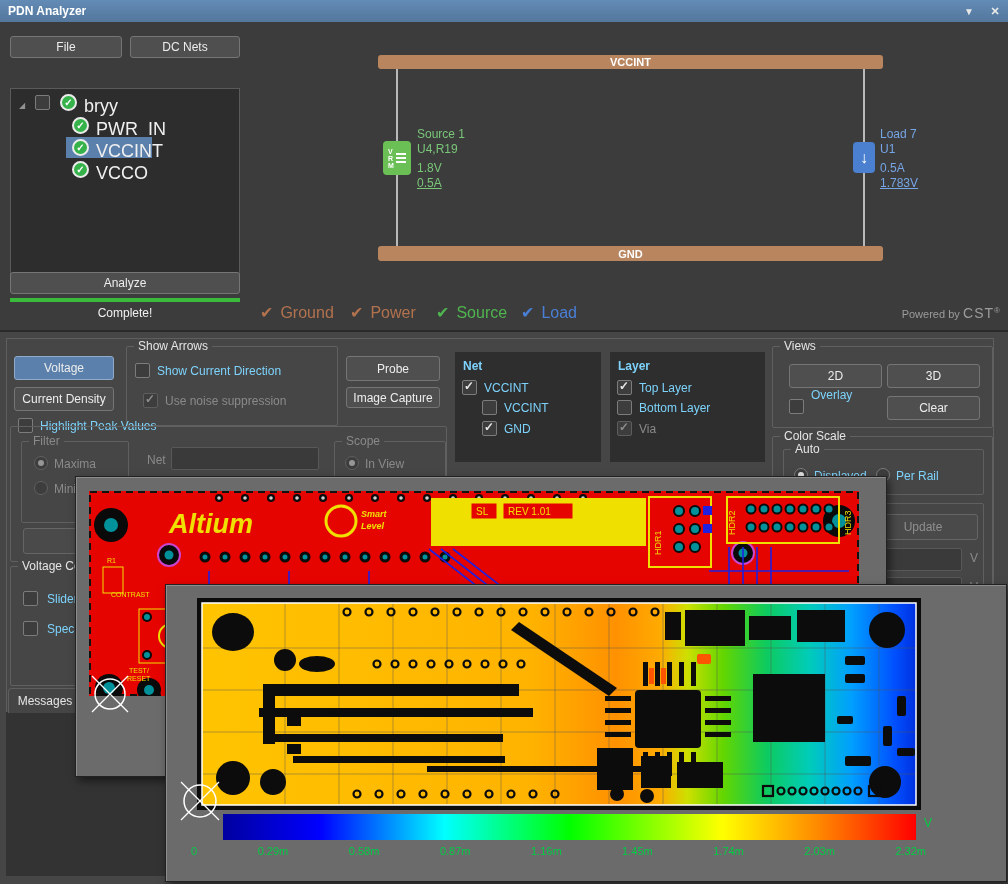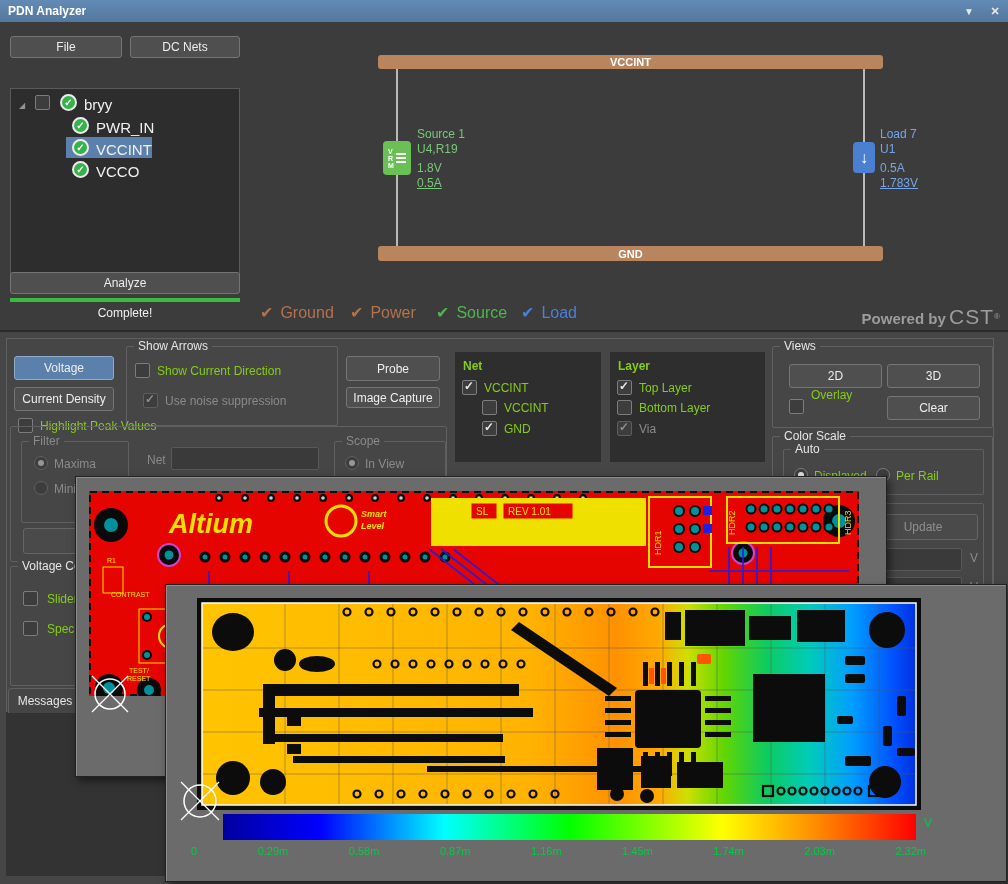--- a/index.html
+++ b/index.html
@@ -14,30 +14,30 @@
   .btn.primary{background:#5b80ab;border-color:#8fabc9;}
   .btn.dim{color:#8f8f8f;border-color:#656565;background:#4a4a4a;}
   .cb{position:absolute;width:15px;height:15px;background:#3d3d3d;border:1px solid #7c7c7c;border-radius:2px;box-sizing:border-box;}
   .cb.checked::after{content:"✓";position:absolute;left:1px;top:-2px;font-size:12px;font-weight:bold;color:#e8e8e8;}
   .cb.dis{border-color:#5d5d5d;}
   .cb.dis::after{color:#8d8d8d;}
   .rad{position:absolute;width:14px;height:14px;border-radius:50%;background:#3d3d3d;border:1px solid #7c7c7c;box-sizing:border-box;}
   .rad.sel::after{content:"";position:absolute;left:3px;top:3px;width:6px;height:6px;border-radius:50%;background:#e0e0e0;}
   .rad.dis{border-color:#606060;}
   .rad.dis.sel::after{background:#969696;}
-  .lbl{position:absolute;font-size:12px;color:#84cc16;white-space:nowrap;}
+  .lbl{position:absolute;font-size:12px;color:#7dd3fc;white-space:nowrap;}
   .dim-t{color:#8a8a8a;}
   .gb{position:absolute;border:1px solid #606060;border-radius:2px;box-sizing:border-box;}
   .gb>.gt{position:absolute;top:-8px;left:7px;background:#464646;padding:0 4px;font-size:12px;white-space:nowrap;}
   .dpanel{position:absolute;background:#2e2e2e;}
   .field{position:absolute;background:#3a3a3a;border:1px solid #585858;border-radius:2px;box-sizing:border-box;}
   
   .tree{left:10px;top:66px;width:230px;height:198px;background:#2d2d2d;border:1px solid #5a5a5a;box-sizing:border-box;}
   .chkcirc{position:absolute;width:17px;height:17px;border-radius:50%;background:#35b34a;border:2px solid #ececec;box-sizing:border-box;color:#fff;font-size:10px;font-weight:bold;display:flex;align-items:center;justify-content:center;}
-  .trow-lbl{position:absolute;font-size:15px;color:#f0f0f0;white-space:nowrap;}
+  .trow-lbl{position:absolute;font-size:18px;color:#f0f0f0;white-space:nowrap;}
   
   .rail{position:absolute;background:#b8855f;border-radius:3px;color:#fff;font-weight:bold;font-size:11px;display:flex;align-items:center;justify-content:center;}
   .vline{position:absolute;width:2px;background:#b9b9b9;}
   .srctxt{color:#79c679;font-size:12px;line-height:15px;}
   .loadtxt{color:#76a5e6;font-size:12px;line-height:15px;}
   .ulink{text-decoration:underline;}
   .legend-item{position:absolute;font-size:16px;display:flex;align-items:center;gap:7px;}
   
   .fwin{position:absolute;background:#6b6b6b;border:1px solid #222;box-shadow:inset 1px 1px 0 #8d8d8d, 3px 4px 8px rgba(0,0,0,.5);}
   .scalelbls{position:absolute;display:flex;justify-content:space-between;color:#00cc44;font-size:11px;}
@@ -131,22 +131,22 @@
     <div class="legend-item" style="left:436px;top:281px;color:#4fb54f;">
         <span>✔</span>
         <span>Source</span>
       </div>
     <div class="legend-item" style="left:521px;top:281px;color:#4a7fd8;">
         <span>✔</span>
         <span>Load</span>
       </div>
 
     <div class="abs" style="left:850px;top:283px;width:150px;text-align:right;padding-right:6px;color:#9c9c9c;">
-      <span style="font-size:15px;font-weight:bold;">Powered by</span>
-      <span style="font-size:21px;letter-spacing:1px;">CST</span><sup style="font-size:8px;">®</sup>
+      <span style="font-size:11px;">Powered by</span>
+      <span style="font-size:14px;letter-spacing:1px;">CST</span><sup style="font-size:8px;">®</sup>
     </div>
   </div>
 
   <div class="abs" style="left:0;top:330px;width:1008px;height:554px;background:#464646;">
     <div class="abs" style="left:0;top:0;width:1008px;height:2px;background:#2a2a2a;"></div>
     <div class="abs" style="left:6px;top:8px;width:988px;height:538px;border:1px solid #5f5f5f;box-sizing:border-box;"></div>
 
     <button class="btn primary" style="left:14px;top:26px;width:100px;height:24px;">Voltage</button>
     <button class="btn" style="left:14px;top:57px;width:100px;height:24px;">Current Density</button>
 

